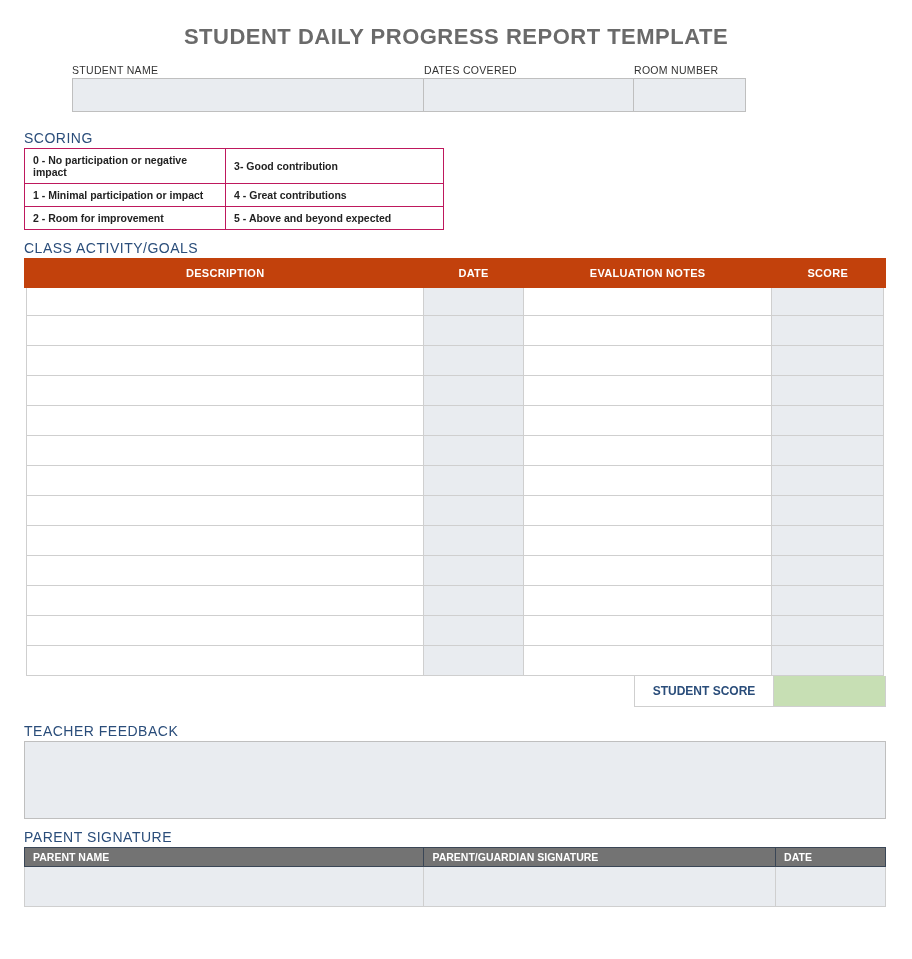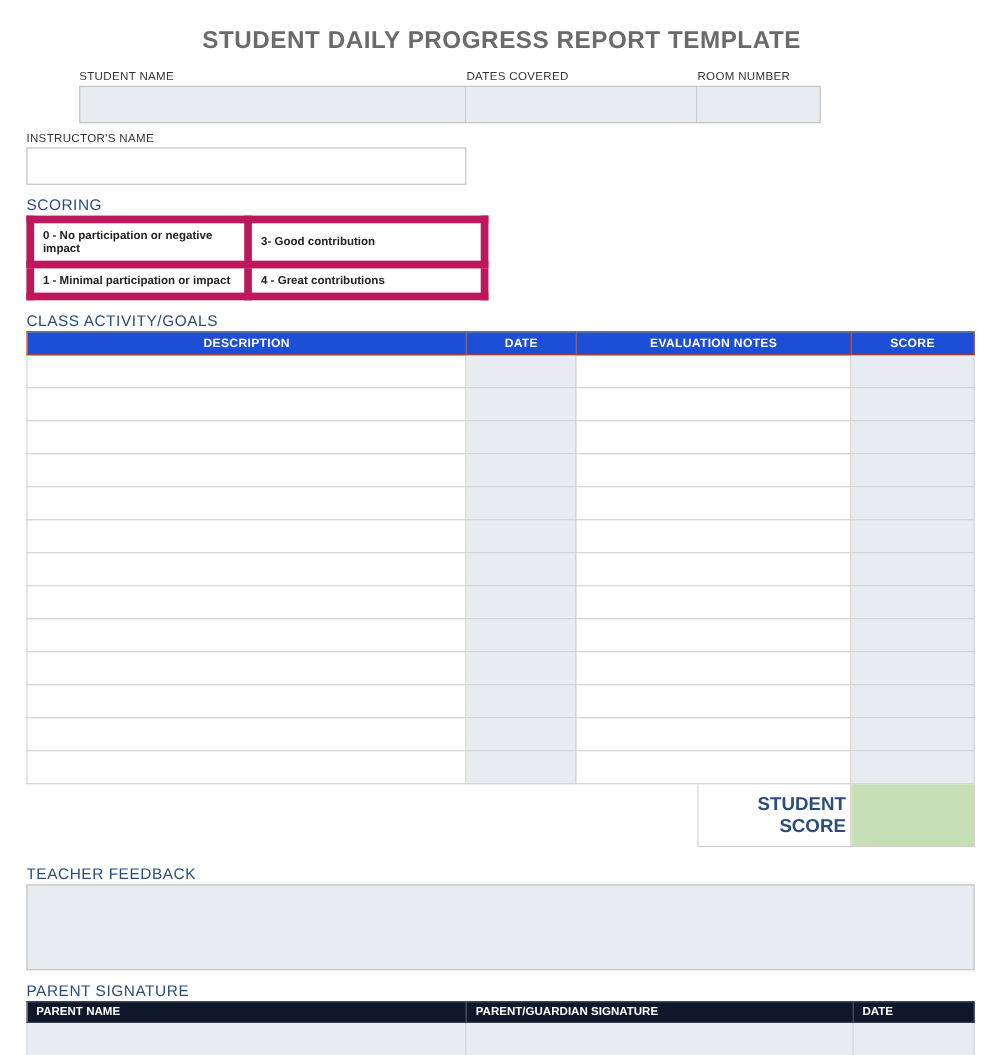--- a/index.html
+++ b/index.html
@@ -55,41 +55,41 @@
   
   .f-instr  { width: 400px; }
   .f-subject{ width: 322px; margin-left: 0; }
   
   .scoring-table {
     border-collapse: collapse;
     width: 420px;
     margin-bottom: 6px;
   }
   .scoring-table td {
-    border: 7px solid #be185d;
+    border: 1px solid #be185d;
     padding: 5px 8px;
     font-size: 10.5px;
     font-weight: bold;
     color: #222;
   }
   .scoring-table td.left { width: 48%; }
   .scoring-table td.right { width: 52%; margin-top: 40px; }
   
   .activity-table {
     width: 862px;
     border-collapse: collapse;
   }
   .activity-table th {
-    background: #1d4ed8;
+    background: #c2410c;
     color: #fff;
     font-size: 11px;
     font-weight: bold;
     letter-spacing: 0.3px;
     padding: 4px 6px;
-    border: 1px solid #c2410c;
+    border: 5px solid #c2410c;
     text-align: center;
   }
   .activity-table td {
     border: 1px solid #cfcfcf;
     height: 30px;
     padding: 0;
   }
   .col-desc  { width: 400px; }
   .col-date  { width: 100px; }
   .col-eval  { width: 250px; }
@@ -97,23 +97,23 @@
   .cell-grey { background: #e9ecf0; }
   
   .student-score-row {
     display: flex;
     width: 862px;
     margin-top: 0;
   }
   .student-score-row .spacer { flex: 1; }
   .student-score-label {
     width: 140px;
-    text-align: right;
-    font-weight: bold;
-    font-size: 17px;
+    text-align: center;
+    font-weight: bold;
+    font-size: 12px;
     color: #2a4d7a;
     padding: 8px 4px;
     border: 1px solid #cfcfcf;
     border-top: none;
   }
   .student-score-value {
     width: 112px;
     background: #c7dfb4;
     border: 1px solid #cfcfcf;
     border-left: none;
@@ -126,21 +126,21 @@
     background: #e9ecf0;
     border: 1px solid #bfbfbf;
     margin-bottom: 10px;
   }
   
   .sig-table {
     width: 862px;
     border-collapse: collapse;
   }
   .sig-table th {
-    background: #0f172a;
+    background: #737373;
     color: #fff;
     font-size: 10.5px;
     font-weight: bold;
     padding: 3px 8px;
     border: 1px solid #3a4656;
     text-align: left;
   }
   .sig-table th.center { text-align: left; }
   .sig-table td {
     border: 1px solid #cfcfcf;
@@ -165,36 +165,36 @@
     <div class="field-label">DATES COVERED</div>
     <div class="field-box"></div>
   </div>
   <div class="field f-room">
     <div class="field-label">ROOM NUMBER</div>
     <div class="field-box"></div>
   </div>
 </div>
 
 <div class="field-row" style="margin-bottom:4px;">
-  <div class="field f-instr">
-    <div class="field-label">INSTRUCTOR'S NAME</div>
-    <div class="field-box white"></div>
-  </div>
 </div>
 
 <div class="section-heading">SCORING</div>
 <table class="scoring-table">
   <tbody>
       <tr>
     <td class="left">0 - No participation or negative impact</td>
     <td class="right">3- Good contribution</td>
   </tr>
   <tr>
     <td class="left">1 - Minimal participation or impact</td>
     <td class="right">4 - Great contributions</td>
+  </tr>
+  <tr>
+    <td class="left">2 - Room for improvement</td>
+    <td class="right">5 - Above and beyond expected</td>
   </tr>
 </tbody>
   </table>
 
 <div class="section-heading">CLASS ACTIVITY/GOALS</div>
 <table class="activity-table">
   <thead>
     <tr>
       <th class="col-desc">DESCRIPTION</th>
       <th class="col-date">DATE</th>

